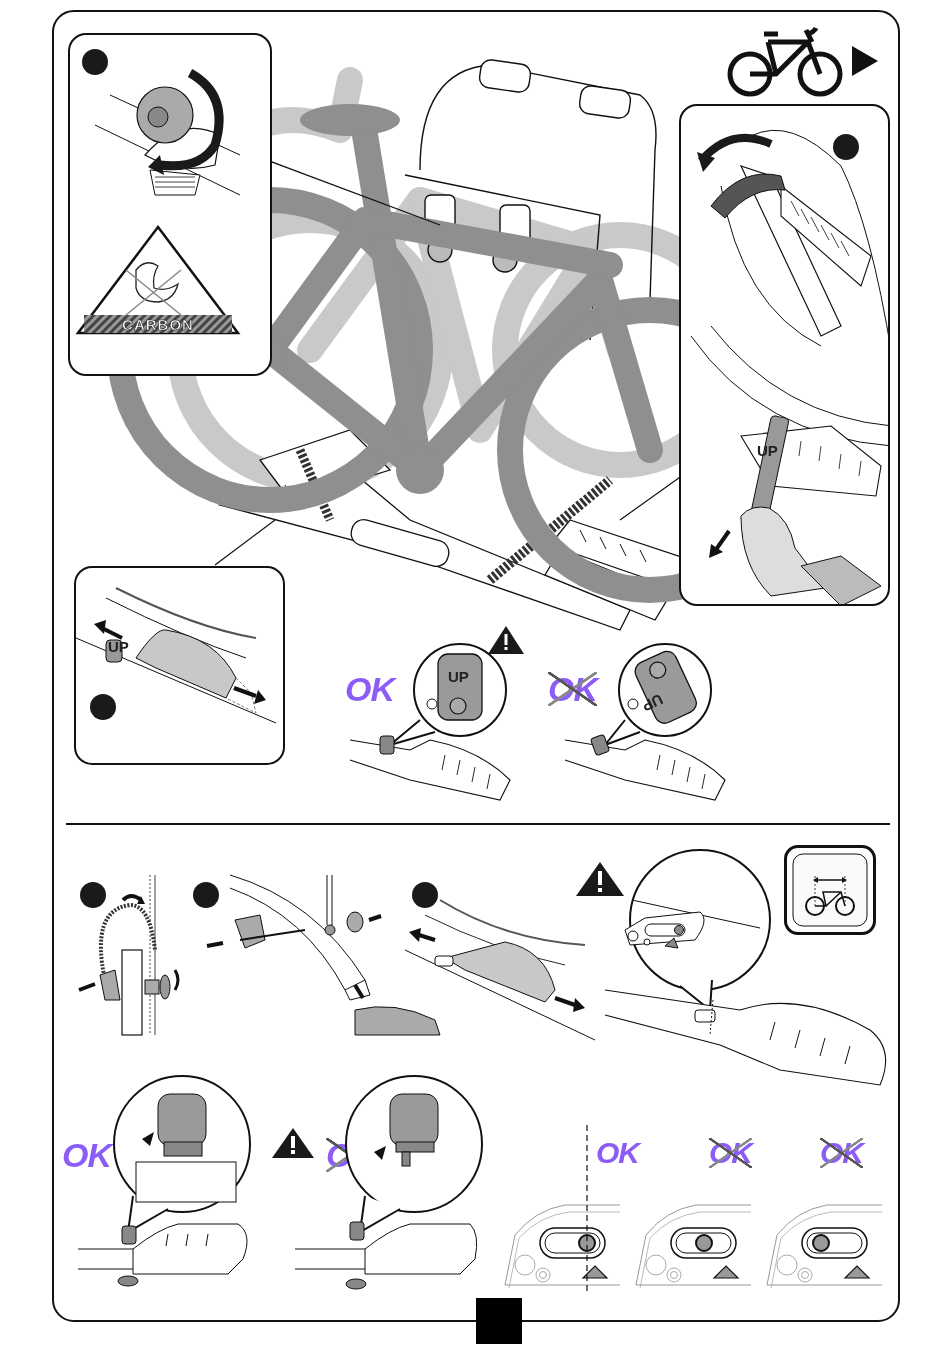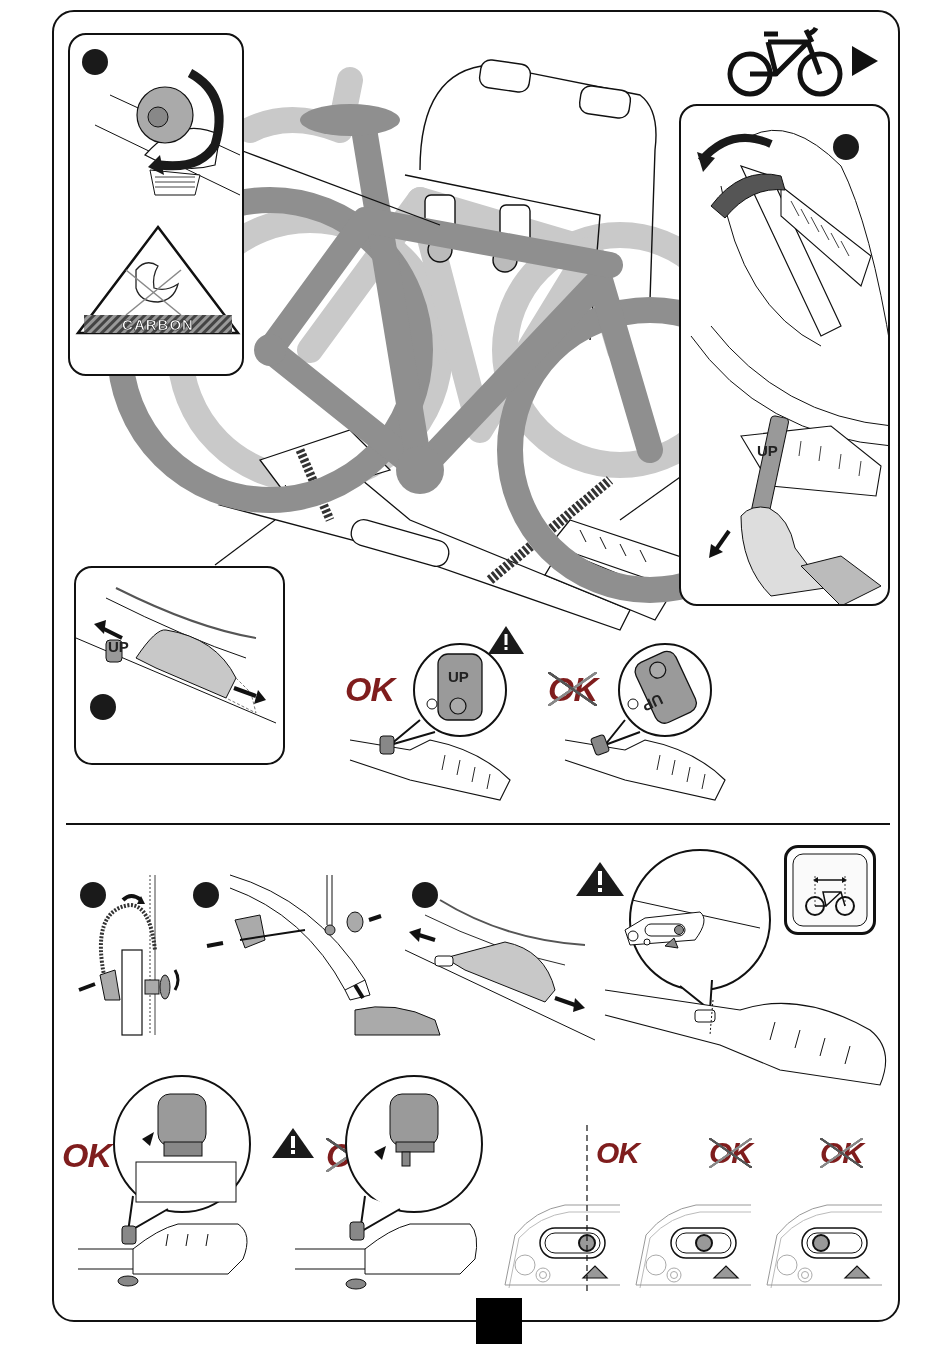--- a/index.html
+++ b/index.html
@@ -1,20 +1,20 @@
 <!DOCTYPE html>
 <html><head>
 <meta charset="utf-8">
 <style>
   html,body{margin:0;padding:0;background:#fff;}
   body{width:950px;height:1360px;position:relative;overflow:hidden;font-family:"Liberation Sans",sans-serif;}
   .frame{position:absolute;left:52px;top:10px;width:848px;height:1312px;border:2.5px solid #111;border-radius:22px;box-sizing:border-box;}
   .panel{position:absolute;border:2px solid #111;border-radius:18px;background:#fff;box-sizing:border-box;overflow:hidden;}
   .dot{position:absolute;width:26px;height:26px;border-radius:50%;background:#1a1a1a;}
-  .ok{position:absolute;font-family:"Liberation Sans",sans-serif;font-weight:900;font-style:italic;font-size:34px;color:#7f1d1d;letter-spacing:-1px;line-height:1;}
+  .ok{position:absolute;font-family:"Liberation Sans",sans-serif;font-weight:900;font-style:italic;font-size:34px;color:#8b5cf6;letter-spacing:-1px;line-height:1;}
   .ok.crossed::after{content:"";position:absolute;left:0;top:0;width:100%;height:100%;
     background:linear-gradient(to top right,transparent 47%,#555 48%,#555 52%,transparent 53%),
                linear-gradient(to bottom right,transparent 47%,#888 48%,#888 52%,transparent 53%);}
   .warn{position:absolute;}
   .divider{position:absolute;left:66px;top:823px;width:824px;height:2px;background:#111;}
   .pagebox{position:absolute;left:476px;top:1298px;width:46px;height:46px;background:#000;}
   svg{position:absolute;overflow:visible;}
   .carbon-label{font-family:"Liberation Sans",sans-serif;font-weight:700;font-size:15px;fill:#fff;stroke:#222;stroke-width:.6px;letter-spacing:1px;}
   .up-label{font-family:"Liberation Sans",sans-serif;font-weight:900;font-size:15px;fill:#222;}
 </style>
@@ -76,21 +76,21 @@
   </g>
   <ellipse cx="200" cy="70" rx="50" ry="16" fill="#8f8f8f"></ellipse>
   <circle cx="120" cy="300" r="16" fill="#8f8f8f"></circle>
   <circle cx="270" cy="420" r="24" fill="#8f8f8f"></circle>
 
   <line x1="90" y1="100" x2="290" y2="175" stroke="#111" stroke-width="1.2"></line>
   <line x1="470" y1="470" x2="540" y2="420" stroke="#111" stroke-width="1.2"></line>
   <line x1="65" y1="515" x2="125" y2="470" stroke="#111" stroke-width="1.2"></line>
 </svg>
 
-<div class="panel" style="left:68px;top:33px;width:176px;height:343px;">
+<div class="panel" style="left:68px;top:33px;width:204px;height:343px;">
   <div class="dot" style="left:12px;top:14px;"></div>
   <svg style="left:20px;top:20px" width="150" height="160" viewBox="0 0 150 160">
     <line x1="20" y1="40" x2="150" y2="100" stroke="#111" stroke-width="1"></line>
     <line x1="5" y1="70" x2="150" y2="140" stroke="#111" stroke-width="1"></line>
     <path d="M55 100 Q90 60 130 80 L125 110 Q90 120 55 100 Z" fill="#fff" stroke="#111" stroke-width="1.2"></path>
     <path d="M60 115 L110 120 L105 140 L65 140 Z" fill="#fff" stroke="#111" stroke-width="1"></path>
     <g stroke="#111" stroke-width=".8">
         <line x1="65" y1="122" x2="105" y2="122"></line>
         <line x1="65" y1="127" x2="105" y2="127"></line>
         <line x1="65" y1="132" x2="105" y2="132"></line>

